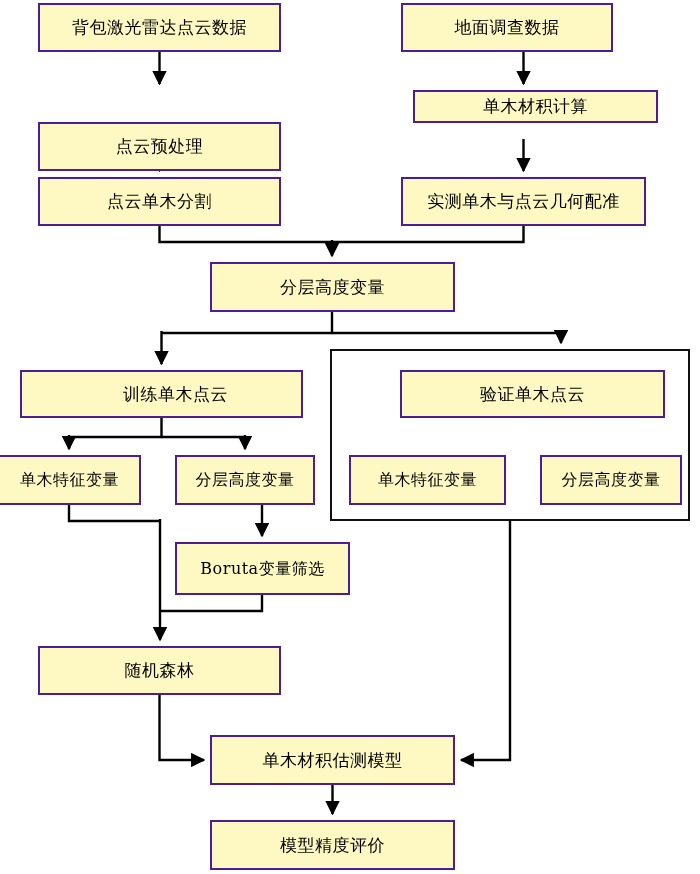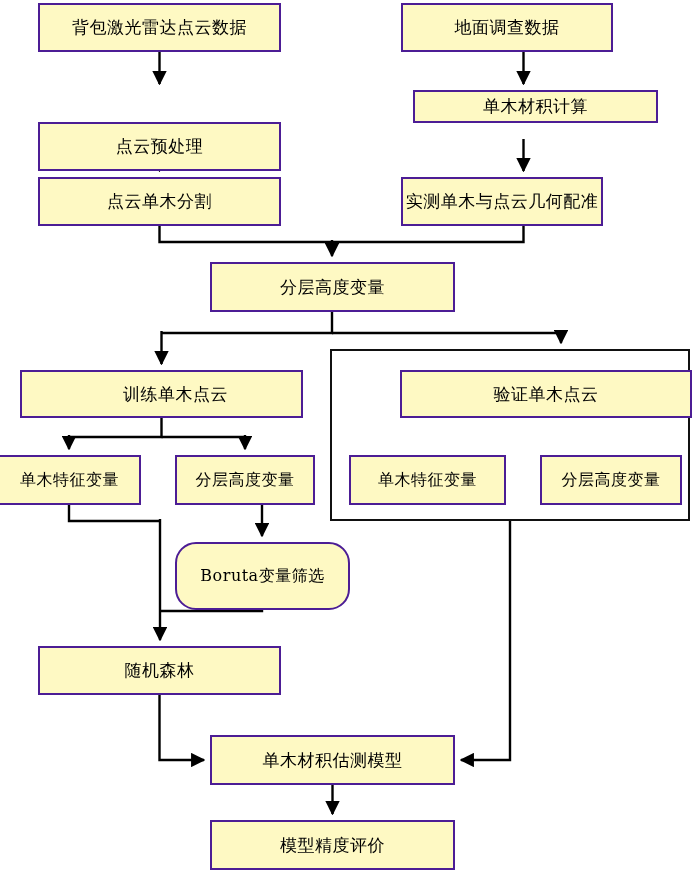--- a/index.html
+++ b/index.html
@@ -93,37 +93,37 @@
   <div class="node" style="left:38px;top:3px;width:243px;height:49px;">背包激光雷达点云数据</div>
 
   <div class="node" style="left:401px;top:3px;width:212px;height:49px;">地面调查数据</div>
 
   <div class="node" style="left:38px;top:90px;width:243px;height:49px;margin-top:32px;">点云预处理</div>
 
   <div class="node" style="left:401px;top:90px;width:245px;height:33px;margin-left:12px;">单木材积计算</div>
 
   <div class="node" style="left:38px;top:177px;width:243px;height:49px;">点云单木分割</div>
 
-  <div class="node" style="left:401px;top:177px;width:202px;height:49px;">实测单木与点云几何配准</div>
+  <div class="node" style="left:401px;top:177px;width:245px;height:49px;">实测单木与点云几何配准</div>
 
   <div class="node" style="left:210px;top:262px;width:245px;height:50px;">分层高度变量</div>
 
   <div class="node" style="left:20px;top:370px;width:283px;height:48px;padding-left:28px;">训练单木点云</div>
 
-  <div class="node" style="left:400px;top:370px;width:292px;height:48px;">验证单木点云</div>
+  <div class="node" style="left:400px;top:370px;width:265px;height:48px;">验证单木点云</div>
 
   <div class="node small" style="left:-2px;top:455px;width:143px;height:50px;">单木特征变量</div>
 
   <div class="node small" style="left:175px;top:455px;width:140px;height:50px;">分层高度变量</div>
 
   <div class="node small" style="left:349px;top:455px;width:157px;height:50px;">单木特征变量</div>
 
   <div class="node small" style="left:540px;top:455px;width:142px;height:50px;">分层高度变量</div>
 
-  <div class="node small" style="left:175px;top:542px;width:175px;height:68px;border-radius:21px;">Boruta变量筛选</div>
+  <div class="node small" style="left:175px;top:542px;width:175px;height:53px;">Boruta变量筛选</div>
 
   <div class="node" style="left:38px;top:646px;width:243px;height:49px;">随机森林</div>
 
   <div class="node" style="left:210px;top:735px;width:245px;height:50px;">单木材积估测模型</div>
 
   <div class="node" style="left:210px;top:820px;width:245px;height:50px;">模型精度评价</div>
 
 </div>
 
 </body></html>

